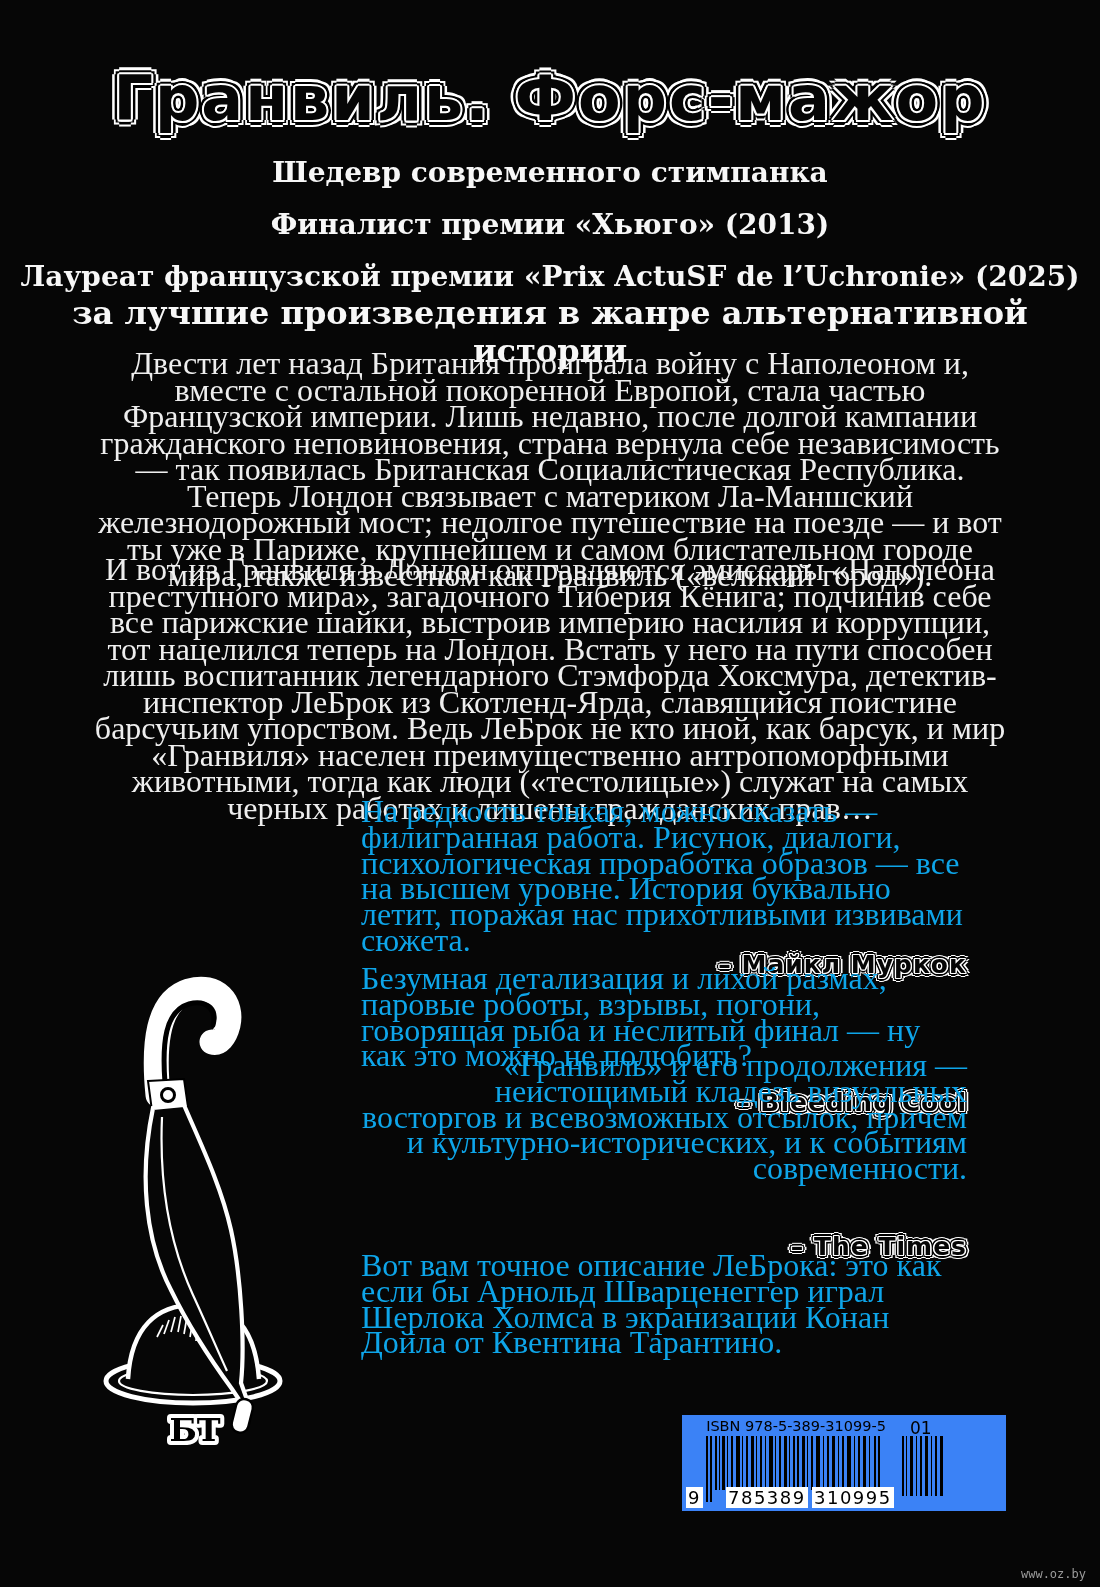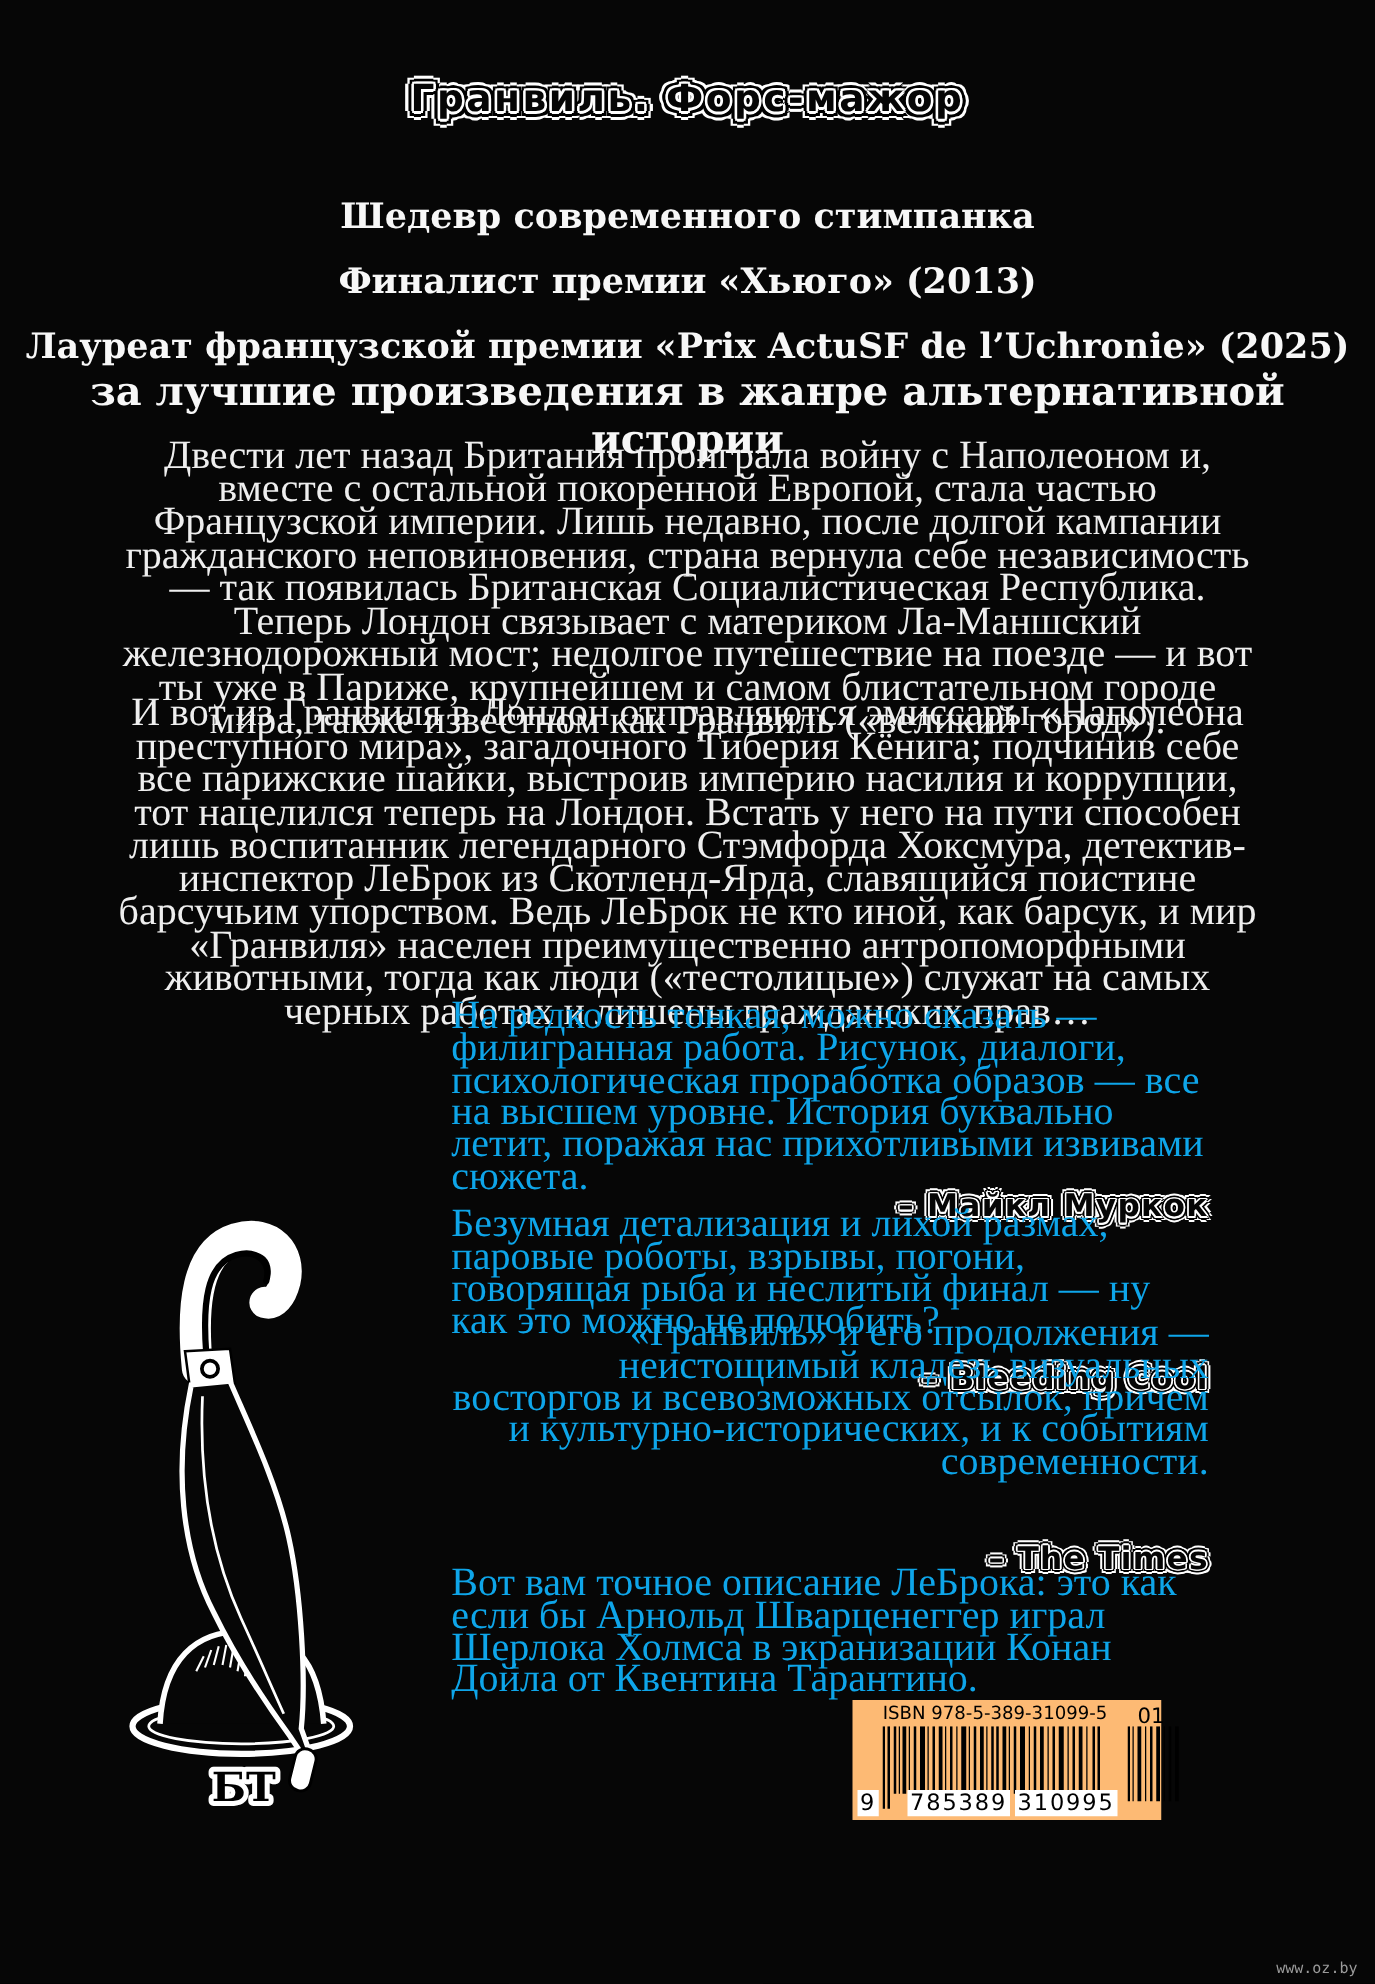--- a/index.html
+++ b/index.html
@@ -33,21 +33,21 @@
     text-shadow:
       1.3px 0 0 #fff,-1.3px 0 0 #fff,0 1.3px 0 #fff,0 -1.3px 0 #fff,
       1px 1px 0 #fff,-1px 1px 0 #fff,1px -1px 0 #fff,-1px -1px 0 #fff,
       2.8px 0 0 #000,-2.8px 0 0 #000,0 2.8px 0 #000,0 -2.8px 0 #000,
       2.1px 2.1px 0 #000,-2.1px 2.1px 0 #000,2.1px -2.1px 0 #000,-2.1px -2.1px 0 #000,
       4.4px 0 0 #fff,-4.4px 0 0 #fff,0 4.4px 0 #fff,0 -4.4px 0 #fff,
       3.3px 3.3px 0 #fff,-3.3px 3.3px 0 #fff,3.3px -3.3px 0 #fff,-3.3px -3.3px 0 #fff;
   }
   .title{
     position:absolute;top:62px;left:0;width:100%;
-    text-align:center;font-size:30px;
+    text-align:center;font-size:62px;
   }
   .deco{
     position:absolute;left:0;width:100%;text-align:center;
     font-family:"DejaVu Serif",serif;font-weight:700;color:#f7f7f7;
   }
   .tagline{top:156px;font-size:28px;}
   .award-hugo{top:208px;font-size:28px;}
   .award-actusf1{top:260px;font-size:28px;}
   .award-actusf2{top:294px;font-size:32px;}
   .paragraph{
@@ -75,22 +75,22 @@
     margin-top:44px;
   }
   .a1{top:906px;}
   .a2{top:1044px;}
   .a3{top:1188px;}
   .a4{top:1336px;}
   .umbrella-wrap{
     position:absolute;left:95px;top:975px;width:200px;height:480px;
   }
   .barcode-box{
-    position:absolute;left:682px;top:1360px;width:247px;height:96px;
-    background:#fdba74;
+    position:absolute;left:682px;top:1415px;width:324px;height:96px;
+    background:#3b82f6;
   }
   .isbn-line{
     position:absolute;left:18px;top:3px;width:192px;
     text-align:center;
     font-family:"DejaVu Sans",sans-serif;
     font-size:14.5px;color:#000;white-space:nowrap;
   }
   .addon-label{
     position:absolute;left:228px;top:3px;
     font-family:"DejaVu Sans",sans-serif;

